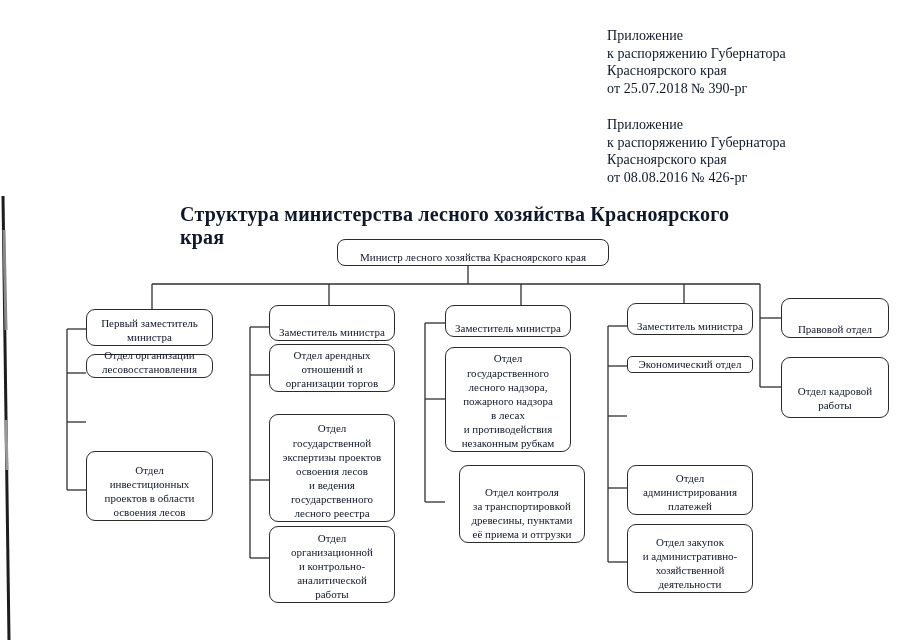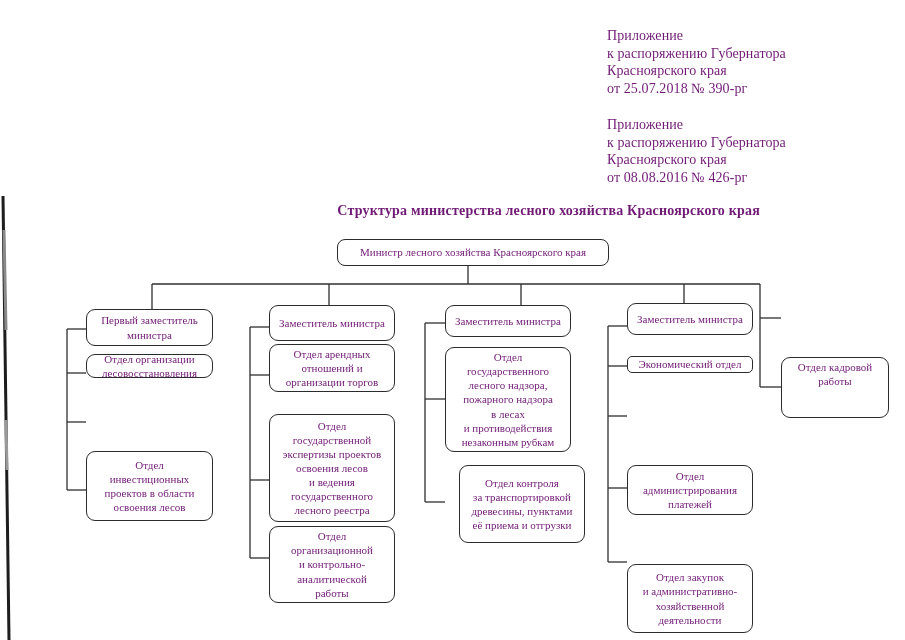--- a/index.html
+++ b/index.html
@@ -1,34 +1,34 @@
 <!DOCTYPE html>
 <html><head>
 <meta charset="utf-8">
 <style>
   html,body{margin:0;padding:0;background:#888;}
   .page{
     position:relative;width:905px;height:640px;background:#ffffff;
-    font-family:"Liberation Serif","DejaVu Serif",serif;color:#701a75;
+    font-family:"Liberation Serif","DejaVu Serif",serif;color:#0f172a;
     overflow:hidden;
   }
   .appendix{
     position:absolute;left:607px;font-size:14px;line-height:17.5px;
     white-space:pre-line;letter-spacing:0.1px;
   }
   .appendix.first{top:27px;}
   .appendix.second{top:116px;}
   .doc-title{
-    position:absolute;left:180px;top:203px;width:580px;text-align:right;
-    font-size:14px;font-weight:bold;letter-spacing:0.2px;
+    position:absolute;left:180px;top:203px;width:580px;text-align:left;
+    font-size:20px;font-weight:bold;letter-spacing:0.2px;
   }
   svg.connectors{position:absolute;left:0;top:0;}
   .obox{
     position:absolute;border:1.4px solid #2b2b2b;border-radius:9px;
-    background:#ffffff;display:flex;align-items:center;justify-content:center;
+    background:#ffffff;display:flex;align-items:flex-end;justify-content:center;
     text-align:center;box-sizing:border-box;padding:1px 3px;
   }
   .obox .lbl{
     font-size:11px;line-height:1.28;white-space:pre-line;
   }
 </style>
 </head>
 <body>
 
 <div class="page">
@@ -158,25 +158,28 @@
     <span class="lbl">Заместитель министра</span>
   </div>
   <div class="obox" style="left:627px;top:356px;width:126px;height:17px;border-radius:5px;">
     <span class="lbl">Экономический отдел</span>
   </div>
   <div class="obox" style="left:627px;top:465px;width:126px;height:50px;">
     <span class="lbl">Отдел
 администрирования
 платежей</span>
   </div>
-  <div class="obox" style="left:627px;top:524px;width:126px;height:69px;margin-top:40px;">
+  <div class="obox" style="left:627px;top:524px;width:126px;height:69px;">
     <span class="lbl">Отдел закупок
 и административно-
 хозяйственной
 деятельности</span>
   </div>
 
-  <div class="obox" style="left:781px;top:357px;width:108px;height:61px;align-items:flex-start;padding-top:2px;">
+  <div class="obox" style="left:781px;top:298px;width:108px;height:40px;">
+    <span class="lbl">Правовой отдел</span>
+  </div>
+  <div class="obox" style="left:781px;top:357px;width:108px;height:61px;align-items:flex-start;padding-top:26px;">
     <span class="lbl">Отдел кадровой
 работы</span>
   </div>
 
 </div>
 
 </body></html>

